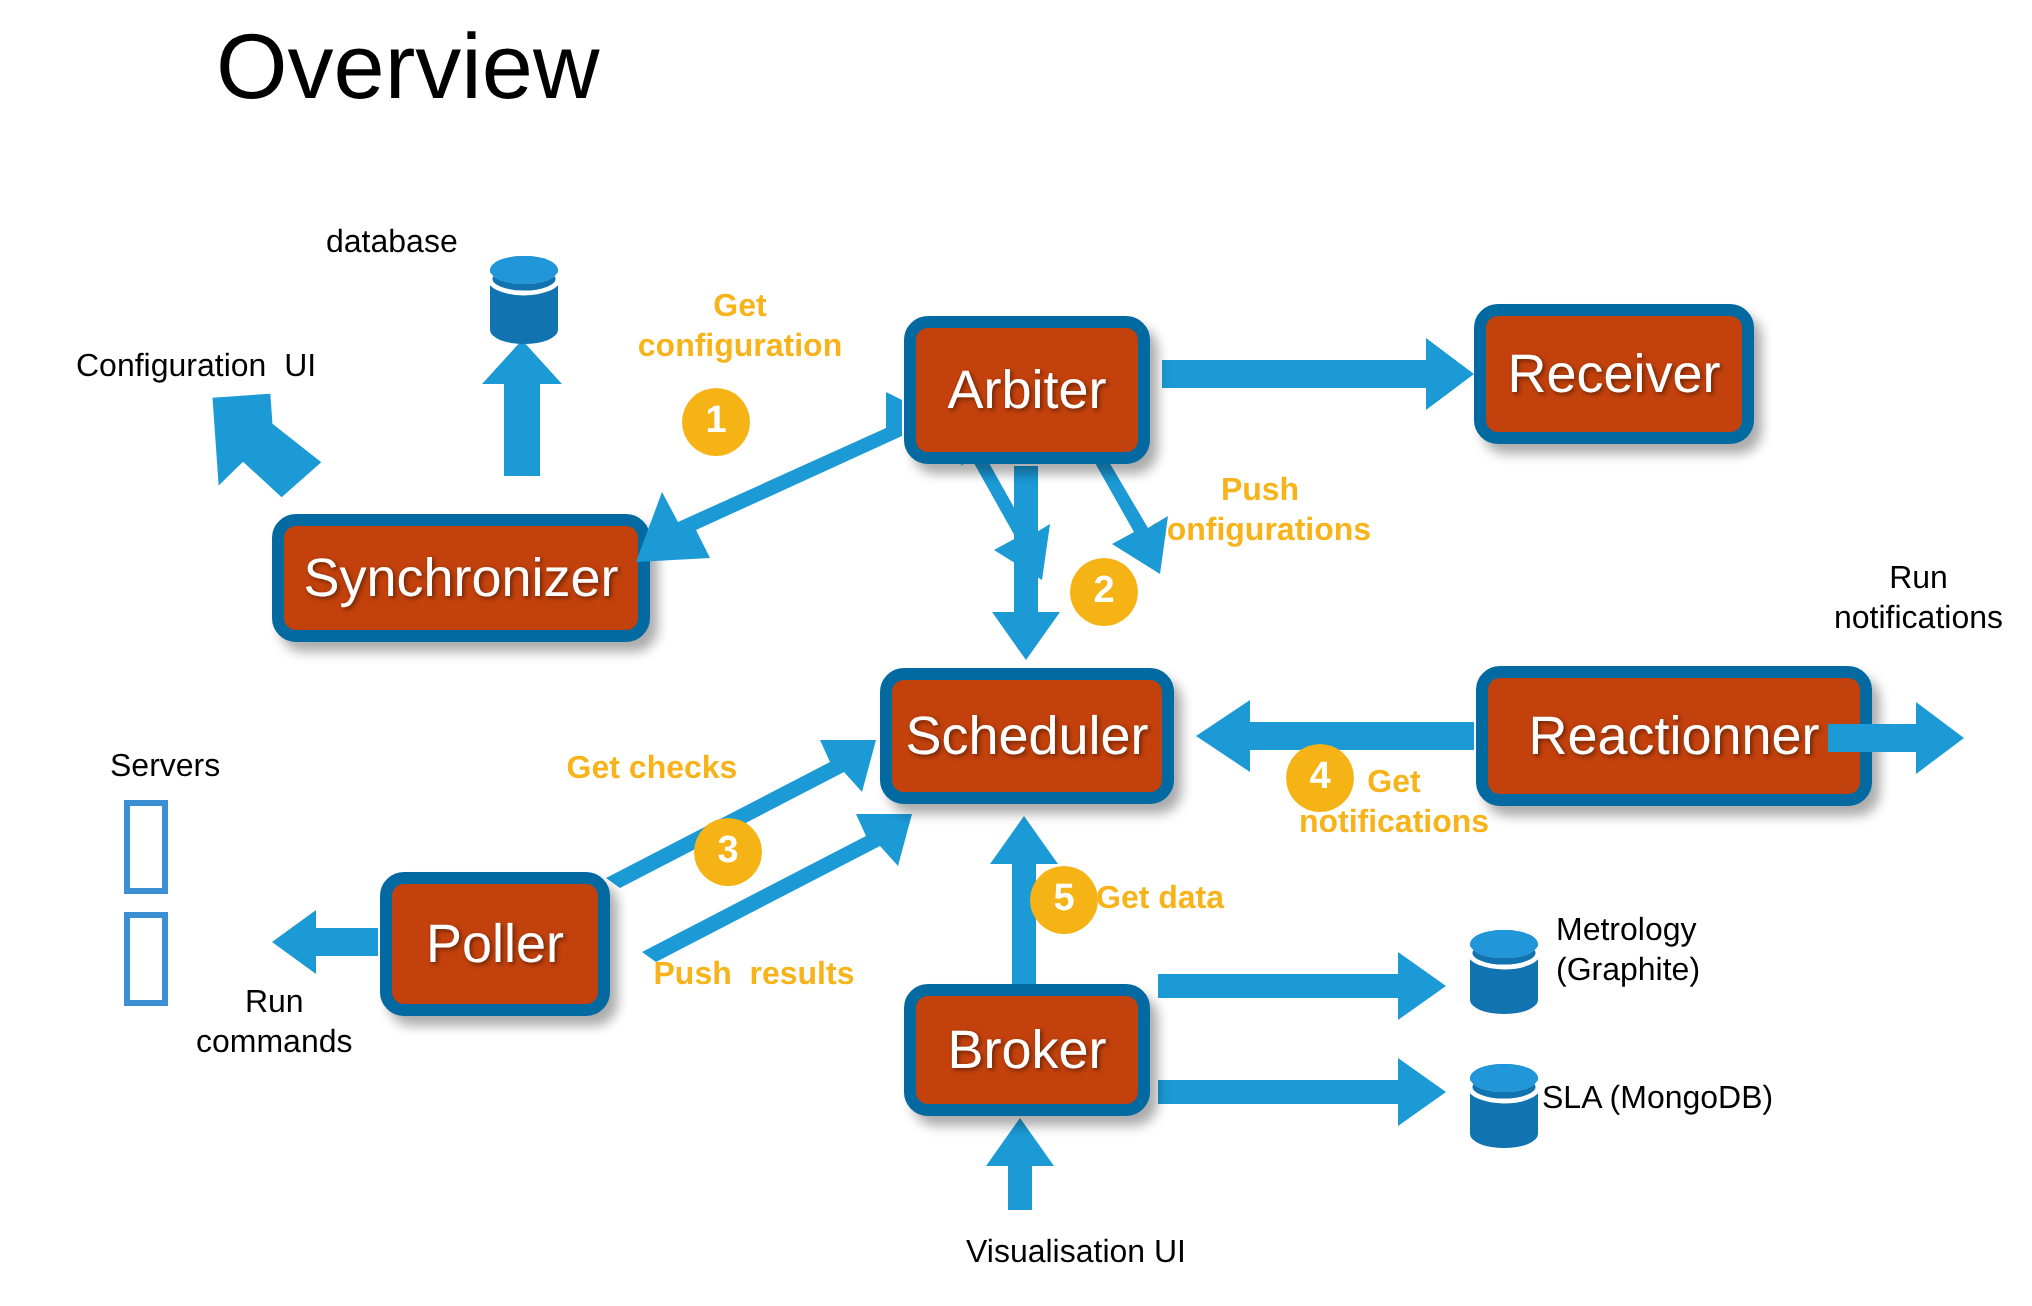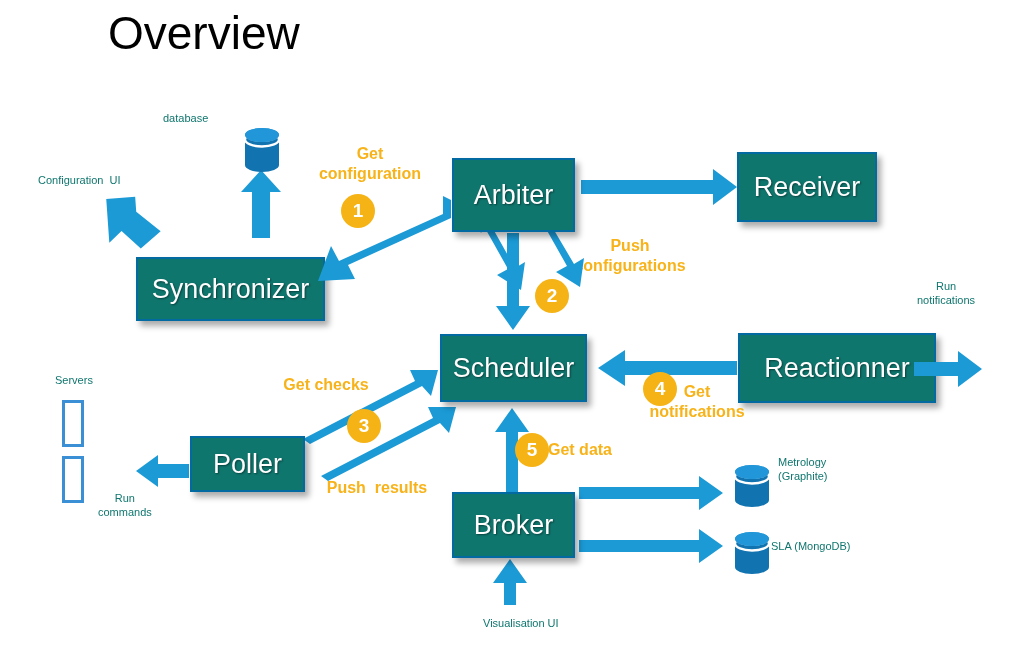--- a/index.html
+++ b/index.html
@@ -28,44 +28,44 @@
     font-size: 46px;
     font-weight: 400;
     color: #000000;
     letter-spacing: 0px;
     white-space: nowrap;
   }
 
   
   .node {
     position: absolute;
-    background: #0f766e;
-    border: 2px solid #0369a1;
-    border-radius: 0;
+    background: #c2410c;
+    border: 6px solid #0369a1;
+    border-radius: 12px;
     box-shadow: 4px 5px 6px rgba(0,0,0,0.33);
     display: flex;
     align-items: center;
     justify-content: center;
     box-sizing: border-box;
   }
   .node-label {
     color: #ffffff;
     font-family: "Liberation Sans", sans-serif;
     font-size: 27px;
     font-weight: 400;
     white-space: nowrap;
     text-shadow: 1px 1px 2px rgba(0,0,0,0.45);
   }
 
   
   .label-black {
     position: absolute;
-    color: #0f766e;
-    font-family: "Liberation Sans", sans-serif;
-    font-size: 11px;
+    color: #000000;
+    font-family: "Liberation Sans", sans-serif;
+    font-size: 16px;
     font-weight: 400;
     line-height: 1.25;
     white-space: pre;
   }
   .label-orange {
     position: absolute;
     color: #f7b319;
     font-family: "Liberation Sans", sans-serif;
     font-size: 16px;
     font-weight: bold;
@@ -198,21 +198,21 @@
   </div>
 
   <div class="node" style="left:440px; top:334px; width:147px; height:68px; z-index:4;">
     <span class="node-label">Scheduler</span>
   </div>
 
   <div class="node" style="left:738px; top:333px; width:198px; height:70px;">
     <span class="node-label">Reactionner</span>
   </div>
 
-  <div class="node" style="left:190px; top:436px; width:115px; height:56px; z-index:4;">
+  <div class="node" style="left:190px; top:436px; width:115px; height:72px; z-index:4;">
     <span class="node-label">Poller</span>
   </div>
 
   <div class="node" style="left:452px; top:492px; width:123px; height:66px; z-index:4;">
     <span class="node-label">Broker</span>
   </div>
 
   <div class="label-black" style="left:163px; top:112px;">database</div>
 
   <div class="label-black" style="left:38px; top:174px;">Configuration  UI</div>

